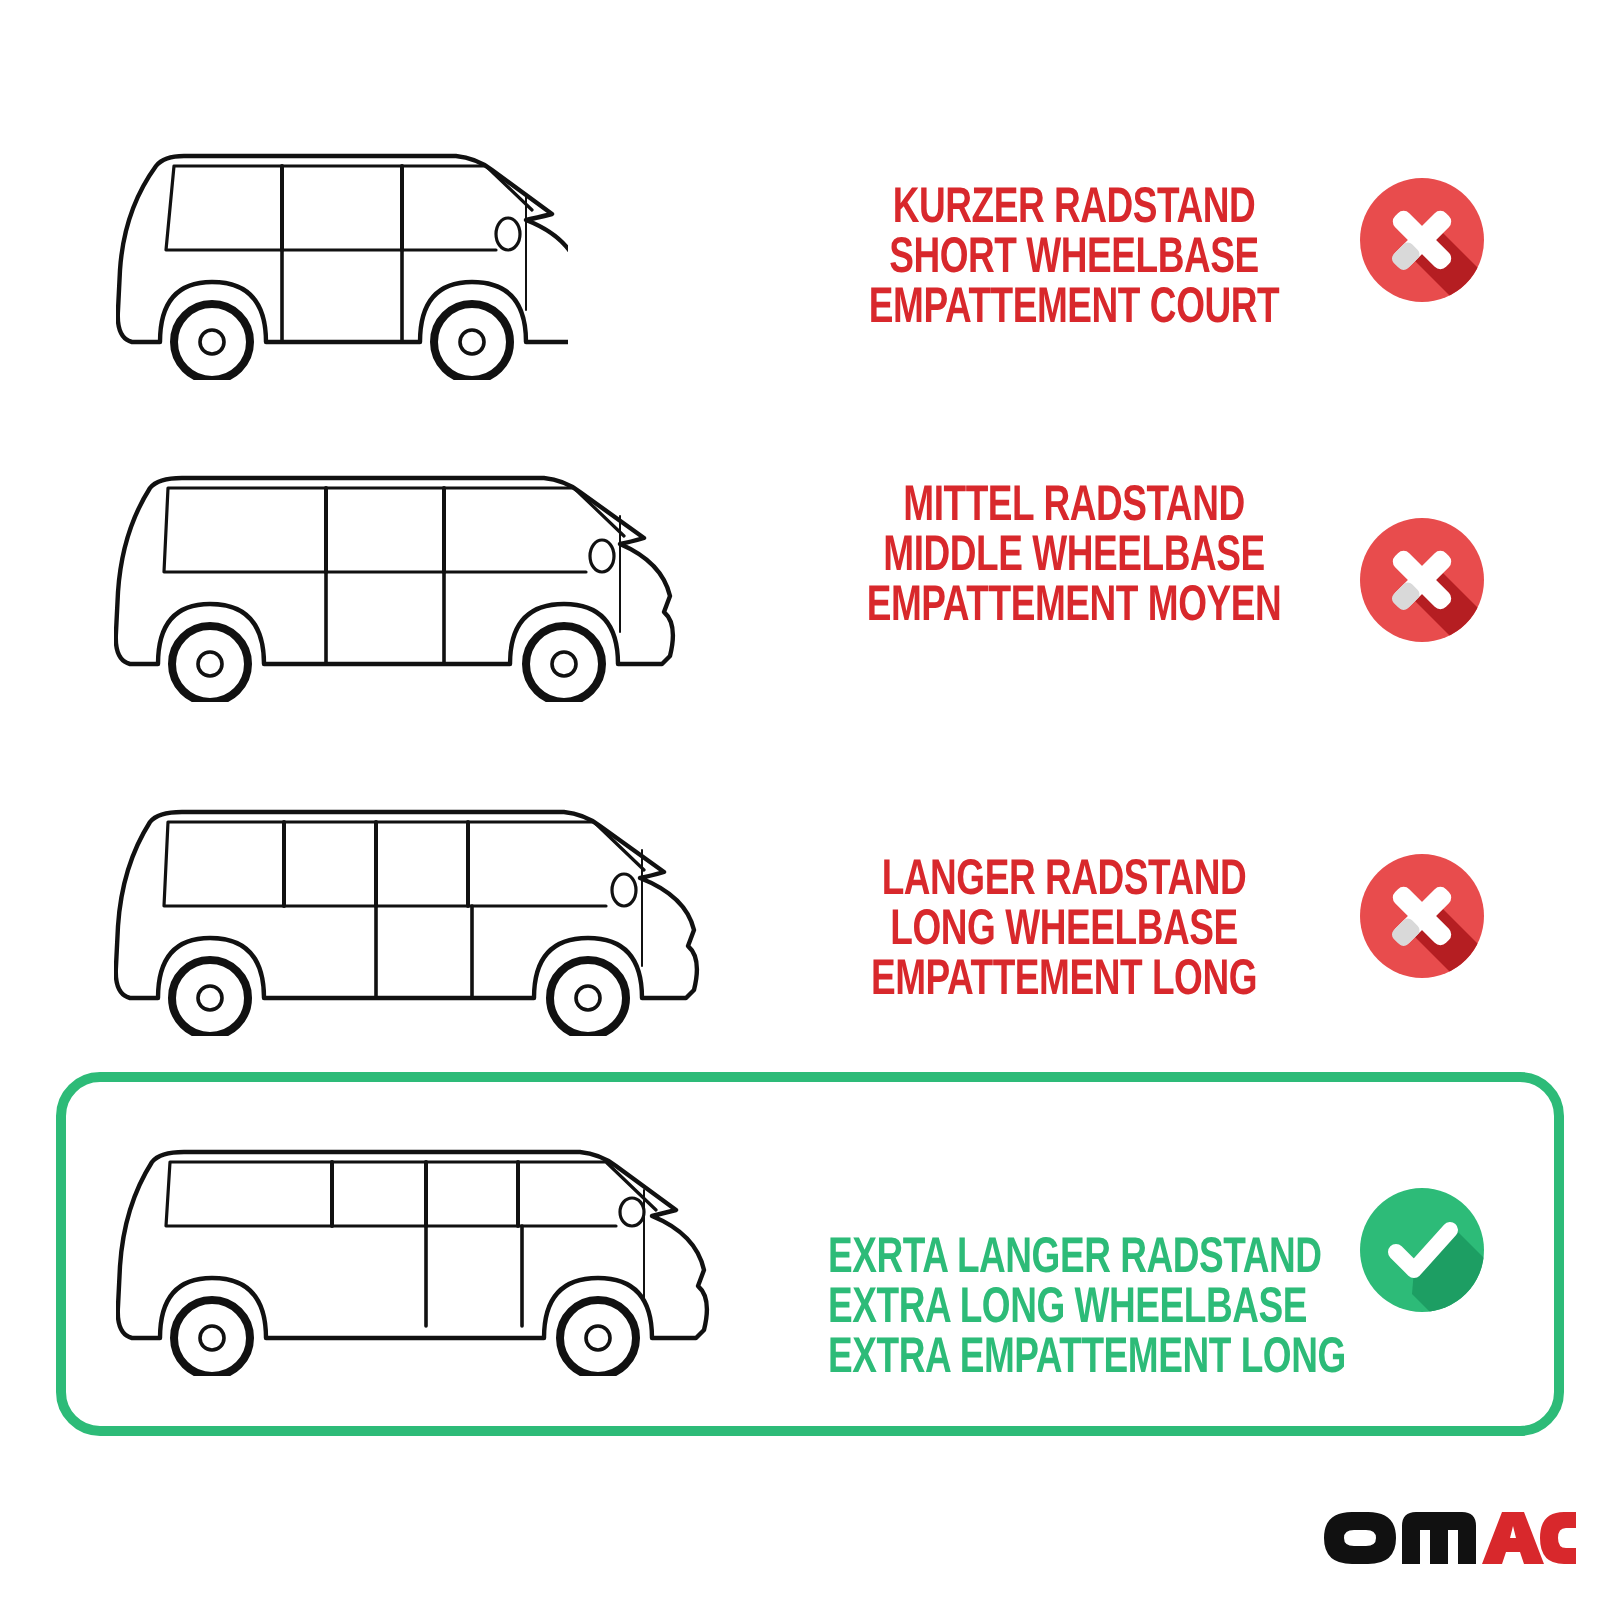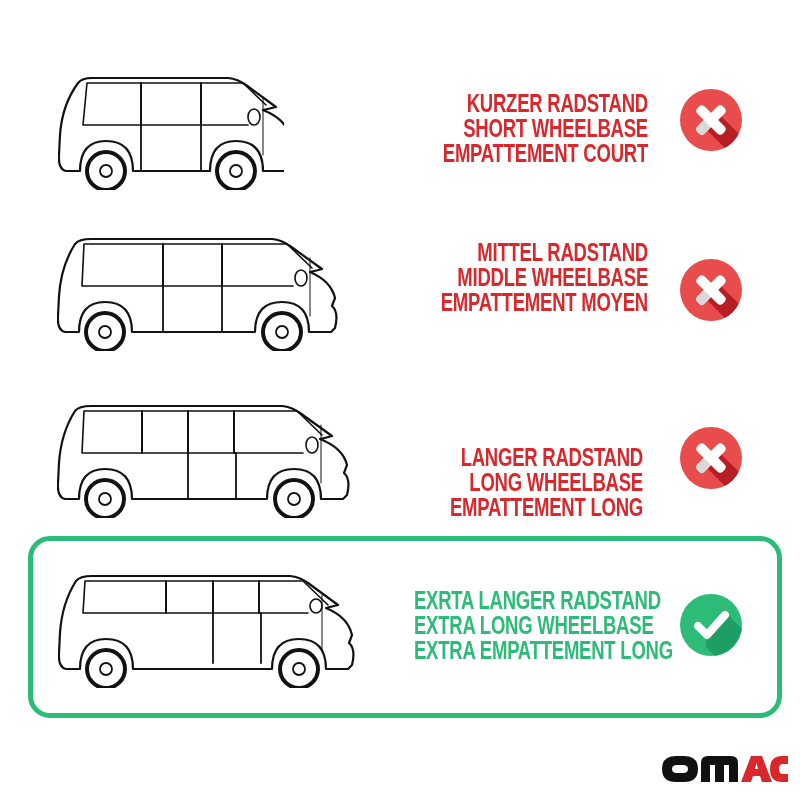--- a/index.html
+++ b/index.html
@@ -1,18 +1,18 @@
 <!DOCTYPE html>
 <html><head>
 <meta charset="utf-8">
 <style>
   html, body { margin:0; padding:0; background:#ffffff; }
   body { width:800px; height:800px; position:relative; overflow:hidden; font-family:"Liberation Sans", sans-serif; }
   .van { position:absolute; }
-  .text-block { position:absolute; width:300px; text-align:right; }
+  .text-block { position:absolute; width:300px; text-align:center; }
   .text-line {
     display:block; font-family:"Liberation Sans", sans-serif; font-weight:bold;
     font-size:25px; line-height:25px; white-space:nowrap;
     transform:scaleX(0.74); transform-origin:center; letter-spacing:-0.3px;
   }
   .red { color:#d8282c; }
   .green { color:#2dbb78; }
   .icon { position:absolute; width:64px; height:64px; }
   .highlight-box {
     position:absolute; left:28px; top:536px; width:744px; height:172px;
@@ -101,21 +101,21 @@
   <line x1="177" y1="8" x2="177" y2="50" stroke-width="2"></line>
   <line x1="131" y1="50" x2="131" y2="95" stroke-width="1.8"></line>
   <line x1="179" y1="50" x2="179" y2="95" stroke-width="1.8"></line>
   <line x1="264" y1="22" x2="264" y2="80" stroke-width="1"></line>
   <ellipse cx="255" cy="42" rx="6" ry="8" stroke-width="1.6"></ellipse>
   <circle cx="48" cy="96" r="19" stroke-width="4"></circle>
   <circle cx="48" cy="96" r="6" stroke-width="1.8"></circle>
   <circle cx="237" cy="96" r="19" stroke-width="4"></circle>
   <circle cx="237" cy="96" r="6" stroke-width="1.8"></circle>
 </svg>
-<div class="text-block" style="left:382px;top:445px">
+<div class="text-block" style="left:382px;top:427px">
   <span class="text-line red">LANGER RADSTAND</span>
   <span class="text-line red">LONG WHEELBASE</span>
   <span class="text-line red">EMPATTEMENT LONG</span>
 </div>
 <svg class="icon" style="left:679px;top:426px" viewBox="0 0 64 64">
   <defs>
       <clipPath id="c3">
         <circle cx="32" cy="32" r="31"></circle>
       </clipPath>
     </defs>
@@ -136,21 +136,21 @@
   <line x1="201" y1="8" x2="201" y2="40" stroke-width="2"></line>
   <line x1="155" y1="40" x2="155" y2="90" stroke-width="1.8"></line>
   <line x1="203" y1="40" x2="203" y2="90" stroke-width="1.8"></line>
   <line x1="264" y1="22" x2="264" y2="78" stroke-width="1"></line>
   <ellipse cx="258" cy="33" rx="6" ry="7" stroke-width="1.6"></ellipse>
   <circle cx="48" cy="96" r="19" stroke-width="4"></circle>
   <circle cx="48" cy="96" r="6" stroke-width="1.8"></circle>
   <circle cx="241" cy="96" r="19" stroke-width="4"></circle>
   <circle cx="241" cy="96" r="6" stroke-width="1.8"></circle>
 </svg>
-<div class="text-block" style="left:375px;top:588px">
+<div class="text-block" style="left:375px;top:616px">
   <span class="text-line green">EXRTA LANGER RADSTAND</span>
   <span class="text-line green">EXTRA LONG WHEELBASE</span>
   <span class="text-line green">EXTRA EMPATTEMENT LONG</span>
 </div>
 <svg class="icon" style="left:679px;top:593px" viewBox="0 0 64 64">
   <defs>
       <clipPath id="c4">
         <circle cx="32" cy="32" r="31"></circle>
       </clipPath>
     </defs>

